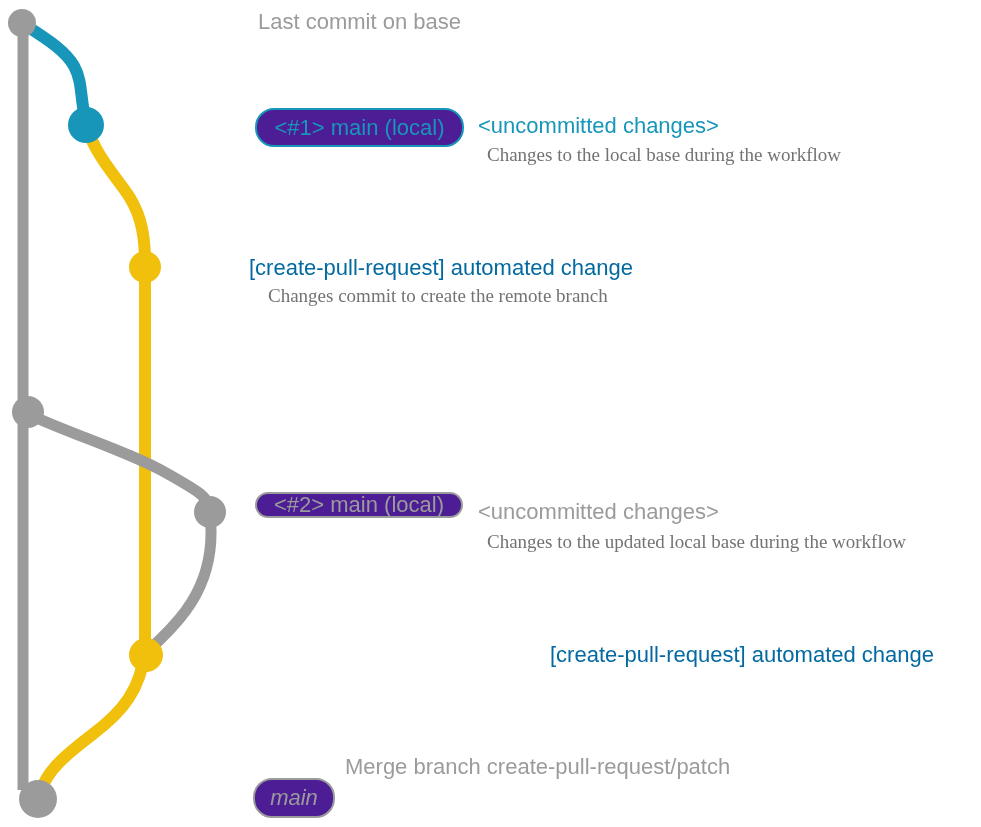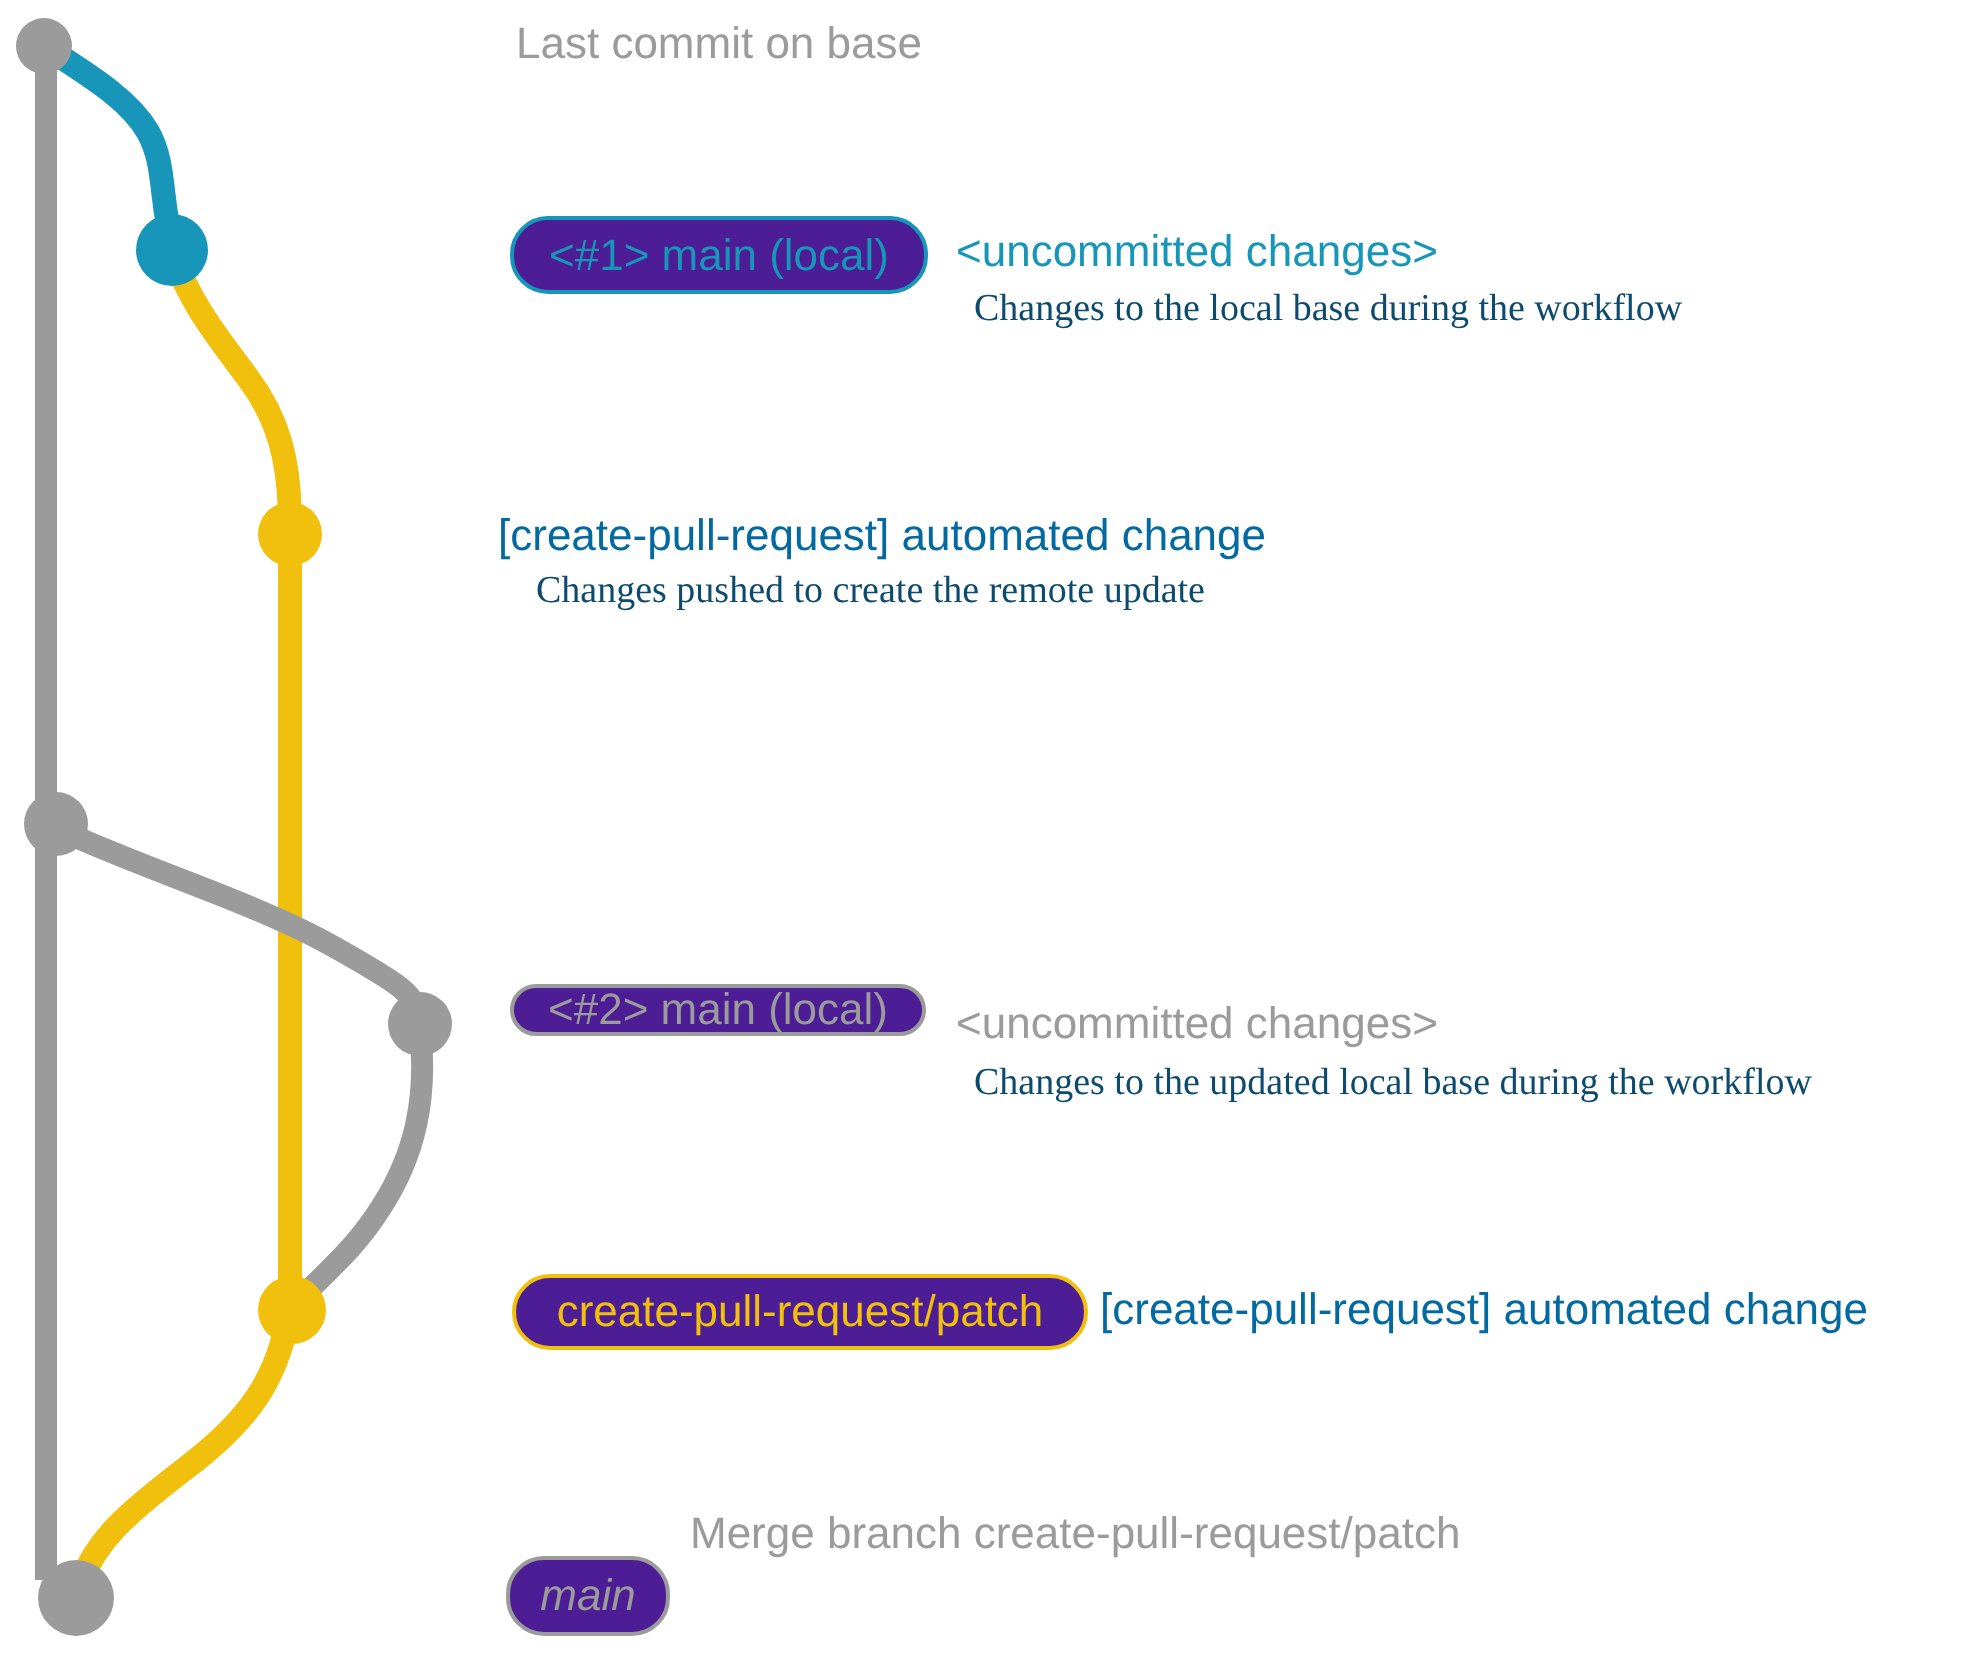--- a/index.html
+++ b/index.html
@@ -19,21 +19,21 @@
     font-family: "Liberation Sans", sans-serif;
     font-size: 22px;
     line-height: 26px;
   }
   .serif {
     position: absolute;
     white-space: nowrap;
     font-family: "Liberation Serif", serif;
     font-size: 19px;
     line-height: 24px;
-    color: #0c4a6e;
+    color: #737373;
   }
   .gray   { color: #9b9b9b; }
   .blue   { color: #1796ba; }
   .yellow { color: #0369a1; }
 
   .branch-label {
     position: absolute;
     display: flex;
     align-items: center;
     justify-content: center;
@@ -73,26 +73,25 @@
     <circle cx="38" cy="799" r="19" fill="#9b9b9b"></circle>
   </svg>
 
   <div class="txt gray" style="left:258px; top:9px;text-align:center;">Last commit on base</div>
 
   <div class="branch-label blue" style="left:255px; top:108px; width:209px; height:39px;">&lt;#1&gt; main (local)</div>
   <div class="txt blue" style="left:478px; top:113px;">&lt;uncommitted changes&gt;</div>
   <div class="serif" style="left:487px; top:143px;">Changes to the local base during the workflow</div>
 
   <div class="txt yellow" style="left:249px; top:255px;">[create-pull-request] automated change</div>
-  <div class="serif" style="left:268px; top:284px;">Changes pushed to create the remote update</div>
+  <div class="serif" style="left:268px; top:284px;">Changes commit to create the remote branch</div>
 
 
   <div class="branch-label gray" style="left:255px; top:492px; width:208px; height:26px;">&lt;#2&gt; main (local)</div>
   <div class="txt gray" style="left:478px; top:499px;">&lt;uncommitted changes&gt;</div>
   <div class="serif" style="left:487px; top:530px;">Changes to the updated local base during the workflow</div>
 
-  <div class="branch-label yellow" style="left:256px; top:637px; width:288px; height:38px;">create-pull-request/patch</div>
   <div class="txt yellow" style="left:550px; top:642px;">[create-pull-request] automated change</div>
 
   <div class="branch-label gray" style="left:253px; top:778px; width:82px; height:40px;font-style:italic;">main</div>
   <div class="txt gray" style="left:345px; top:754px;">Merge branch create-pull-request/patch</div>
 
 </div>
 
 </body></html>

